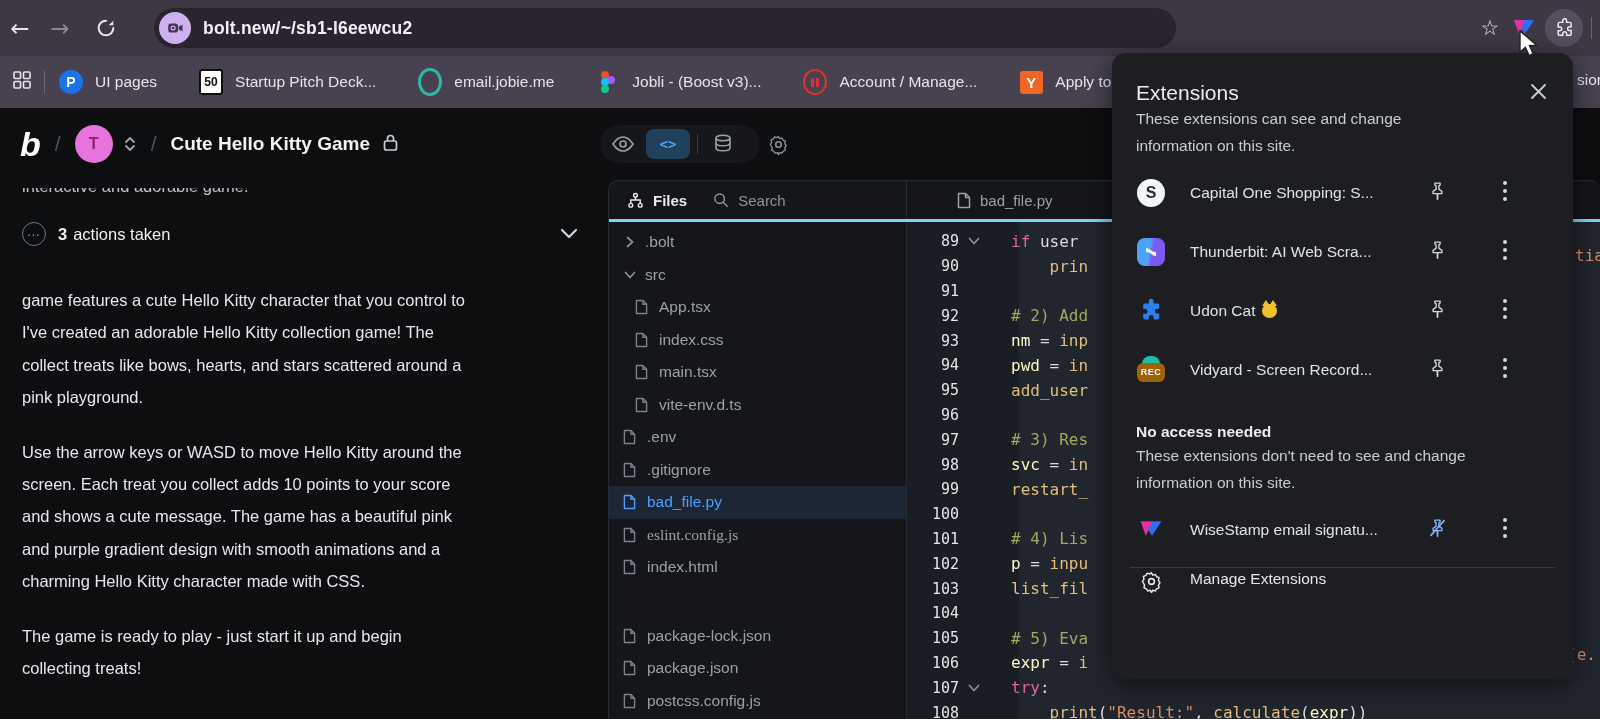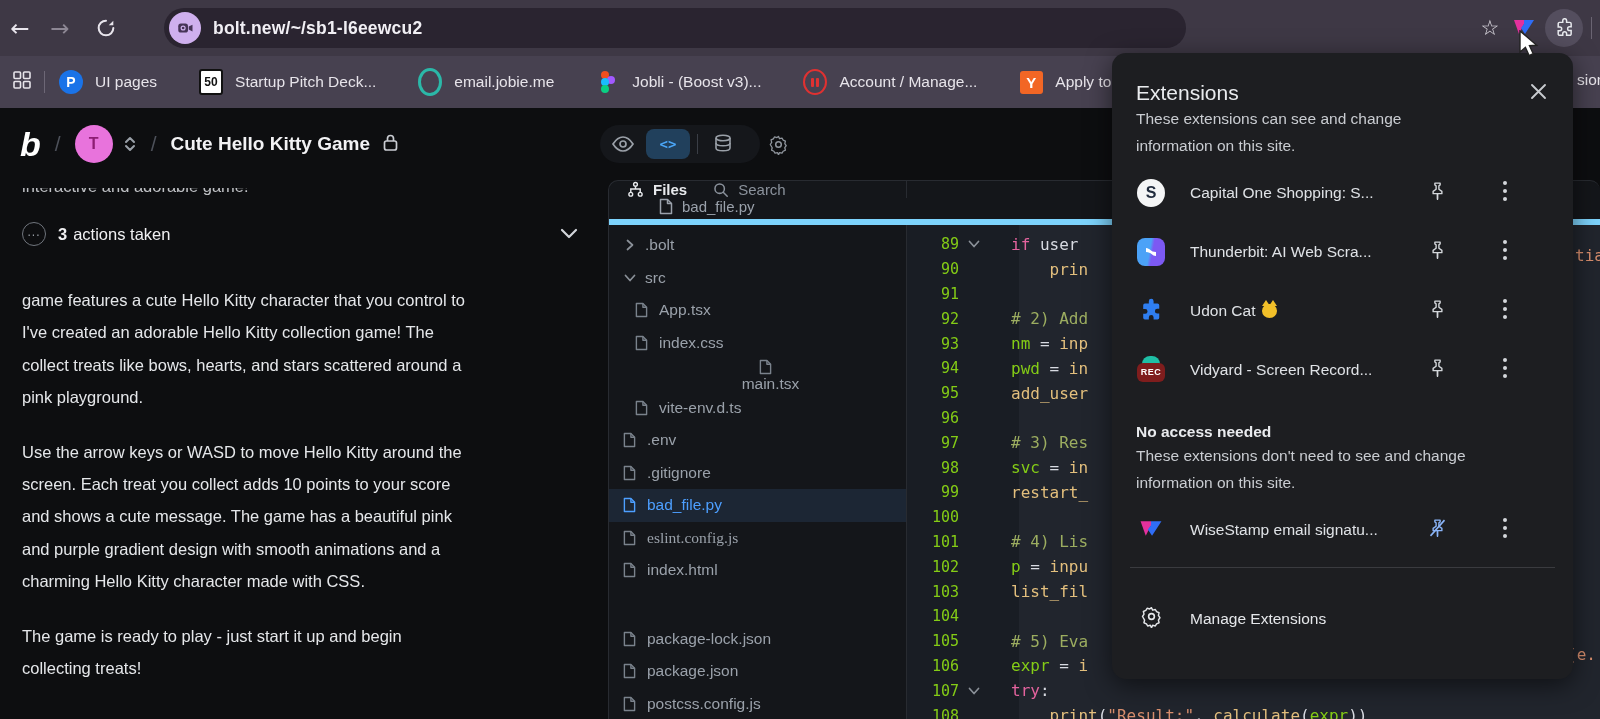--- a/index.html
+++ b/index.html
@@ -6,21 +6,21 @@
   #stage{position:relative;width:1600px;height:719px;overflow:hidden;
          font-family:"Liberation Sans",sans-serif;background:#0d0e10;}
   .uni{font-family:"DejaVu Sans",sans-serif;}
 
   
   .topbar{position:absolute;left:0;top:0;width:1600px;height:56px;background:#3e3845;
           display:flex;align-items:center;}
   .navbtn{width:40px;text-align:center;font-size:23px;color:#e8e5ec;cursor:default;}
   .navbtn.dim{color:#8d8794;}
   .nav-reload{margin-left:6px;width:40px;display:flex;justify-content:center;}
-  .urlbar{position:absolute;left:164px;top:8px;width:1022px;height:40px;border-radius:20px;
+  .urlbar{position:absolute;left:154px;top:8px;width:1022px;height:40px;border-radius:20px;
           background:#2a2430;display:flex;align-items:center;}
   .fav{width:32px;height:32px;border-radius:50%;background:#cfb0ee;margin-left:5px;
        display:flex;align-items:center;justify-content:center;}
   .urltext{margin-left:12px;color:#f1eff4;font-size:17.5px;font-weight:bold;letter-spacing:.2px;}
   .top-right{position:absolute;right:0;top:0;height:56px;display:flex;align-items:center;}
   .star{font-size:21px;color:#e3e0e7;width:34px;text-align:center;}
   .tb-ext{width:34px;display:flex;justify-content:center;}
   .ext-circle{width:38px;height:38px;border-radius:50%;background:#544e5e;display:flex;
               align-items:center;justify-content:center;margin:0 4px;}
   .tb-sep{width:1px;height:22px;background:#6a6472;margin:0 8px 0 4px;}
@@ -64,79 +64,79 @@
   .act-label b{font-weight:bold;margin-right:6px;}
   .act-chev{margin-left:auto;margin-right:4px;}
   .chat{position:absolute;left:22px;top:176px;width:566px;color:#e5e7ea;font-size:16.5px;}
   .chat p{margin:0 0 22px 0;}
   .chat .ln{display:block;line-height:32.4px;}
 
   
   .workbench{position:absolute;left:608px;top:72px;right:0;bottom:0;background:#14161a;
              border:1px solid #282b31;border-right:none;border-bottom:none;
              border-radius:10px 10px 0 0;overflow:hidden;}
-  .wb-header{height:38px;border-bottom:6px solid #7dd3fc;display:flex;align-items:stretch;flex-direction:column;}
+  .wb-header{height:38px;border-bottom:3px solid #7dd3fc;display:flex;align-items:stretch;}
   .files-head{width:297px;border-right:1px solid #282b31;display:flex;align-items:center;flex:0 0 auto;}
   .files-tab{display:flex;align-items:center;gap:9px;margin-left:18px;color:#e8eaed;
              font-size:15px;font-weight:bold;}
   .search-tab{display:flex;align-items:center;gap:9px;margin-left:26px;color:#8b929c;font-size:15px;}
   .edit-tab{display:flex;align-items:center;gap:9px;padding-left:50px;color:#9aa1ab;font-size:15px;}
   .wb-body{display:flex;height:calc(100% - 39px);}
   .files-panel{width:297px;border-right:1px solid #282b31;flex:0 0 auto;padding-top:4px;
                background:#14161a;}
   .trow{height:32.5px;display:flex;align-items:center;color:#9aa1aa;font-size:15.5px;}
   .trow .tchev{width:14px;display:flex;justify-content:center;margin-right:8px;}
   .trow .ficon{width:15px;display:flex;margin-right:9px;}
   .trow.sel{background:#1c2634;color:#4d9fff;}
   .editor{flex:1;position:relative;background:#21252d;}
   .gutter-bg{position:absolute;left:0;top:0;width:112px;height:100%;background:#191d24;}
   .code{position:absolute;left:0;top:7px;width:100%;
         font-family:"DejaVu Sans Mono",monospace;font-size:16px;}
   .cl{height:24.8px;display:flex;align-items:center;white-space:pre;}
-  .lnum{width:52px;text-align:right;color:#84cc16;font-size:15px;flex:0 0 auto;}
+  .lnum{width:52px;text-align:right;color:#e5e5e5;font-size:15px;flex:0 0 auto;}
   .lfold{width:30px;display:flex;justify-content:center;flex:0 0 auto;}
   .ltxt{padding-left:22px;}
   .tok-pl{color:#d8dbe2;} .tok-kw{color:#e4639e;} .tok-fn{color:#e3bf7d;}
-  .tok-var{color:#84cc16;} .tok-str{color:#d88e6d;} .tok-com{color:#9cad60;}
+  .tok-var{color:#fef9c3;} .tok-str{color:#d88e6d;} .tok-com{color:#9cad60;}
   .frag{position:absolute;font-family:"DejaVu Sans Mono",monospace;font-size:16px;color:#d88e6d;}
 
   
   .ext-popup{position:absolute;left:1112px;top:53px;width:461px;height:626px;background:#1d1e21;
              border-radius:14px;box-shadow:0 6px 26px rgba(0,0,0,.55);padding:0 24px;
              box-sizing:border-box;z-index:10;}
   .ep-title{padding-top:28px;font-size:21px;color:#e9ebee;font-weight:500;}
   .ep-close{position:absolute;top:30px;right:26px;}
   .ep-h{margin-top:22px;font-size:15.5px;font-weight:bold;color:#e9ebee;line-height:21px;}
   .ep-desc{font-size:15.5px;color:#c9ccd1;line-height:27px;}
   .ep-rows{margin-top:4px;}
   .ep-row{position:relative;height:59px;display:flex;align-items:center;}
   .ep-ic{width:30px;display:flex;justify-content:center;margin-right:24px;flex:0 0 auto;}
   .ep-name{font-size:15.5px;color:#dfe2e6;}
   .ep-pin{position:absolute;left:291px;top:50%;transform:translateY(-50%);}
   .ep-dots{position:absolute;left:366px;top:50%;transform:translateY(-50%);}
   .ep-div{height:1px;background:#3a3b3f;margin:8px -6px 0 -6px;}
-  .ep-manage{height:58px;display:flex;align-items:flex-end;margin-top:2px;}
+  .ep-manage{height:58px;display:flex;align-items:flex-start;margin-top:2px;}
   .ep-manage .ep-name{color:#e5e7ea;}
   .catface{display:inline-block;width:15px;height:14px;border-radius:48% 48% 50% 50%;
            background:#f2c029;position:relative;top:2px;margin-left:2px;}
   .catface:before,.catface:after{content:"";position:absolute;top:-4px;width:0;height:0;
            border-left:4px solid transparent;border-right:4px solid transparent;
            border-bottom:6px solid #f2c029;}
   .catface:before{left:0;} .catface:after{right:0;}
 
   .cursor{position:absolute;left:1518px;top:30px;z-index:20;}
 
   
   .ic-circle{border-radius:50%;display:flex;align-items:center;justify-content:center;
              font-weight:bold;}
   .rec-wrap{position:relative;width:30px;height:28px;}
   .rec-dome{position:absolute;left:6px;top:0px;width:18px;height:8px;border-radius:9px 9px 0 0;
             background:#1fbfa6;}
   .rec-box{position:absolute;left:1px;top:7px;width:28px;height:19px;border-radius:6px;
-           background:#7f1d1d;color:#fff;font-size:9px;font-weight:bold;display:flex;
+           background:#a16207;color:#fff;font-size:9px;font-weight:bold;display:flex;
            align-items:center;justify-content:center;letter-spacing:.5px;}
 </style>
 </head>
 <body>
 
 <div id="stage">
 
   <div class="topbar">
     <span class="navbtn uni">←</span>
     <span class="navbtn dim uni">→</span>
@@ -371,21 +371,21 @@
             </div>
             <div class="trow" style="padding-left: 26px;">
               <span class="ficon">
                 <svg width="13" height="16" viewBox="0 0 14 17">
                   <path d="M1.5 1.5h7l4 4v10h-11z" fill="none" stroke="#7a828c" stroke-width="1.5" stroke-linejoin="round"></path>
                   <path d="M8.5 1.5v4h4" fill="none" stroke="#7a828c" stroke-width="1.5" stroke-linejoin="round"></path>
                 </svg>
               </span>
               <span>index.css</span>
             </div>
-            <div class="trow" style="padding-left: 26px; flex-direction: column;">
+            <div class="trow" style="padding-left: 26px;">
               <span class="ficon">
                 <svg width="13" height="16" viewBox="0 0 14 17">
                   <path d="M1.5 1.5h7l4 4v10h-11z" fill="none" stroke="#7a828c" stroke-width="1.5" stroke-linejoin="round"></path>
                   <path d="M8.5 1.5v4h4" fill="none" stroke="#7a828c" stroke-width="1.5" stroke-linejoin="round"></path>
                 </svg>
               </span>
               <span>main.tsx</span>
             </div>
             <div class="trow" style="padding-left: 26px;">
               <span class="ficon">

